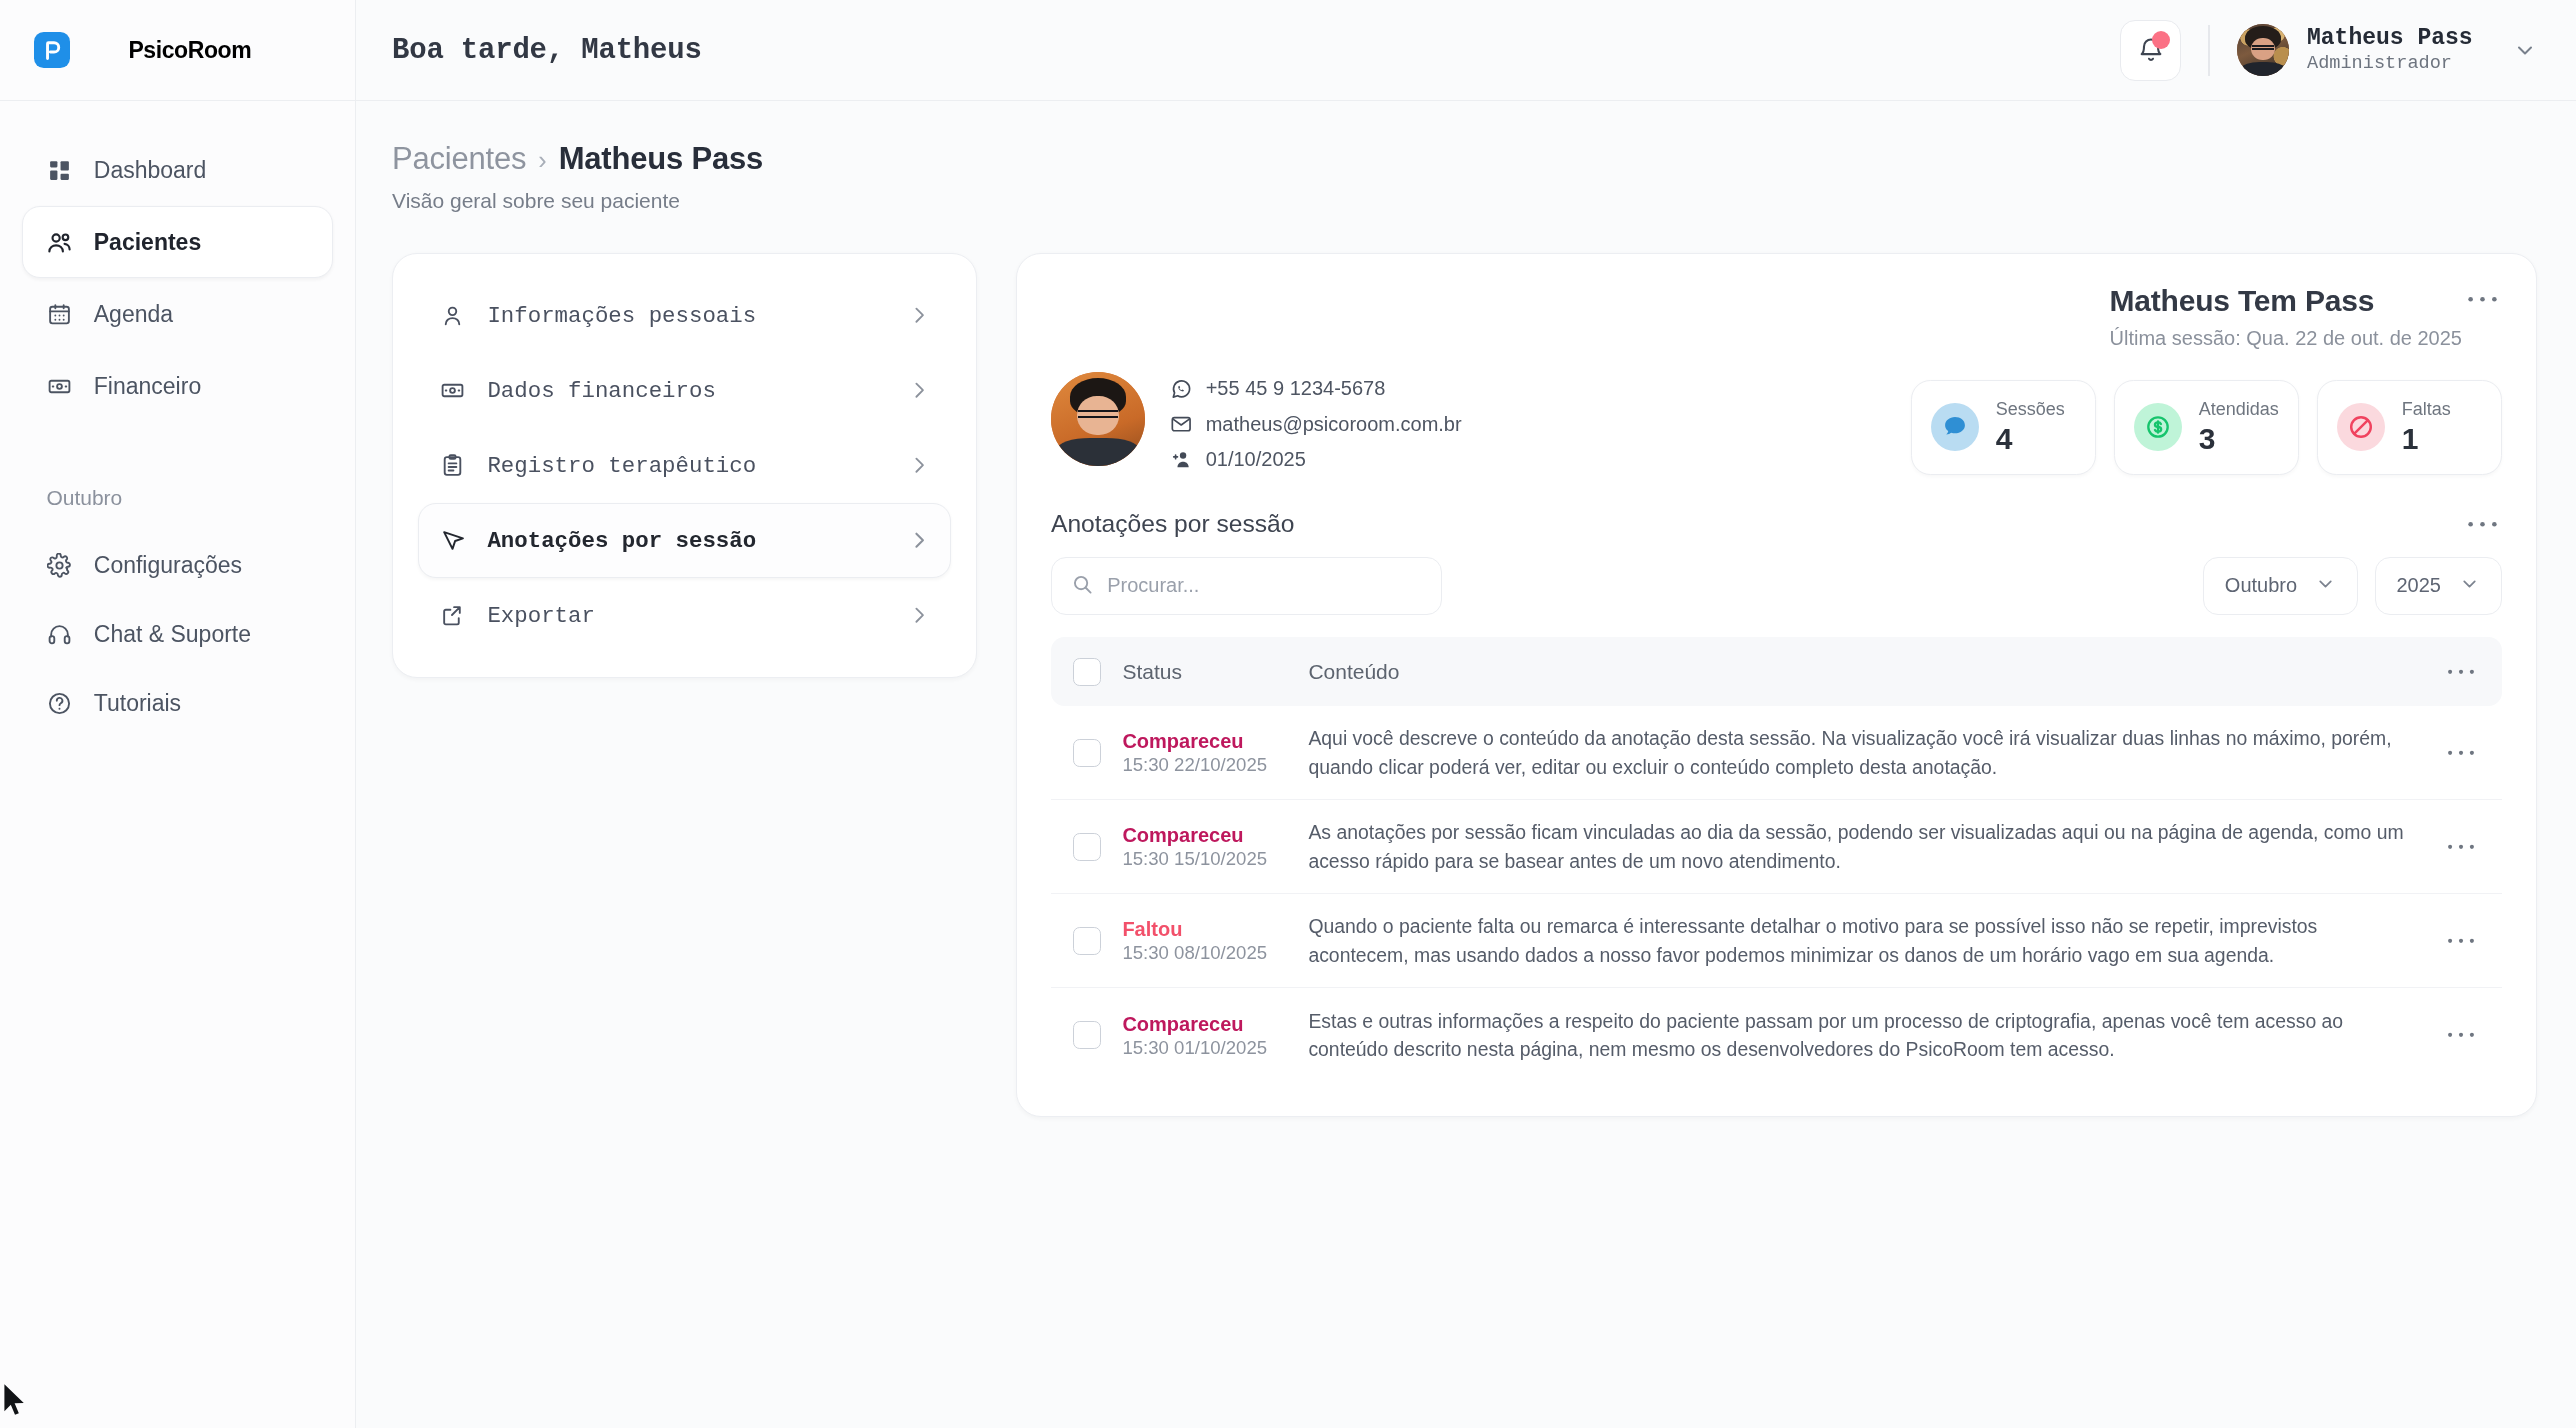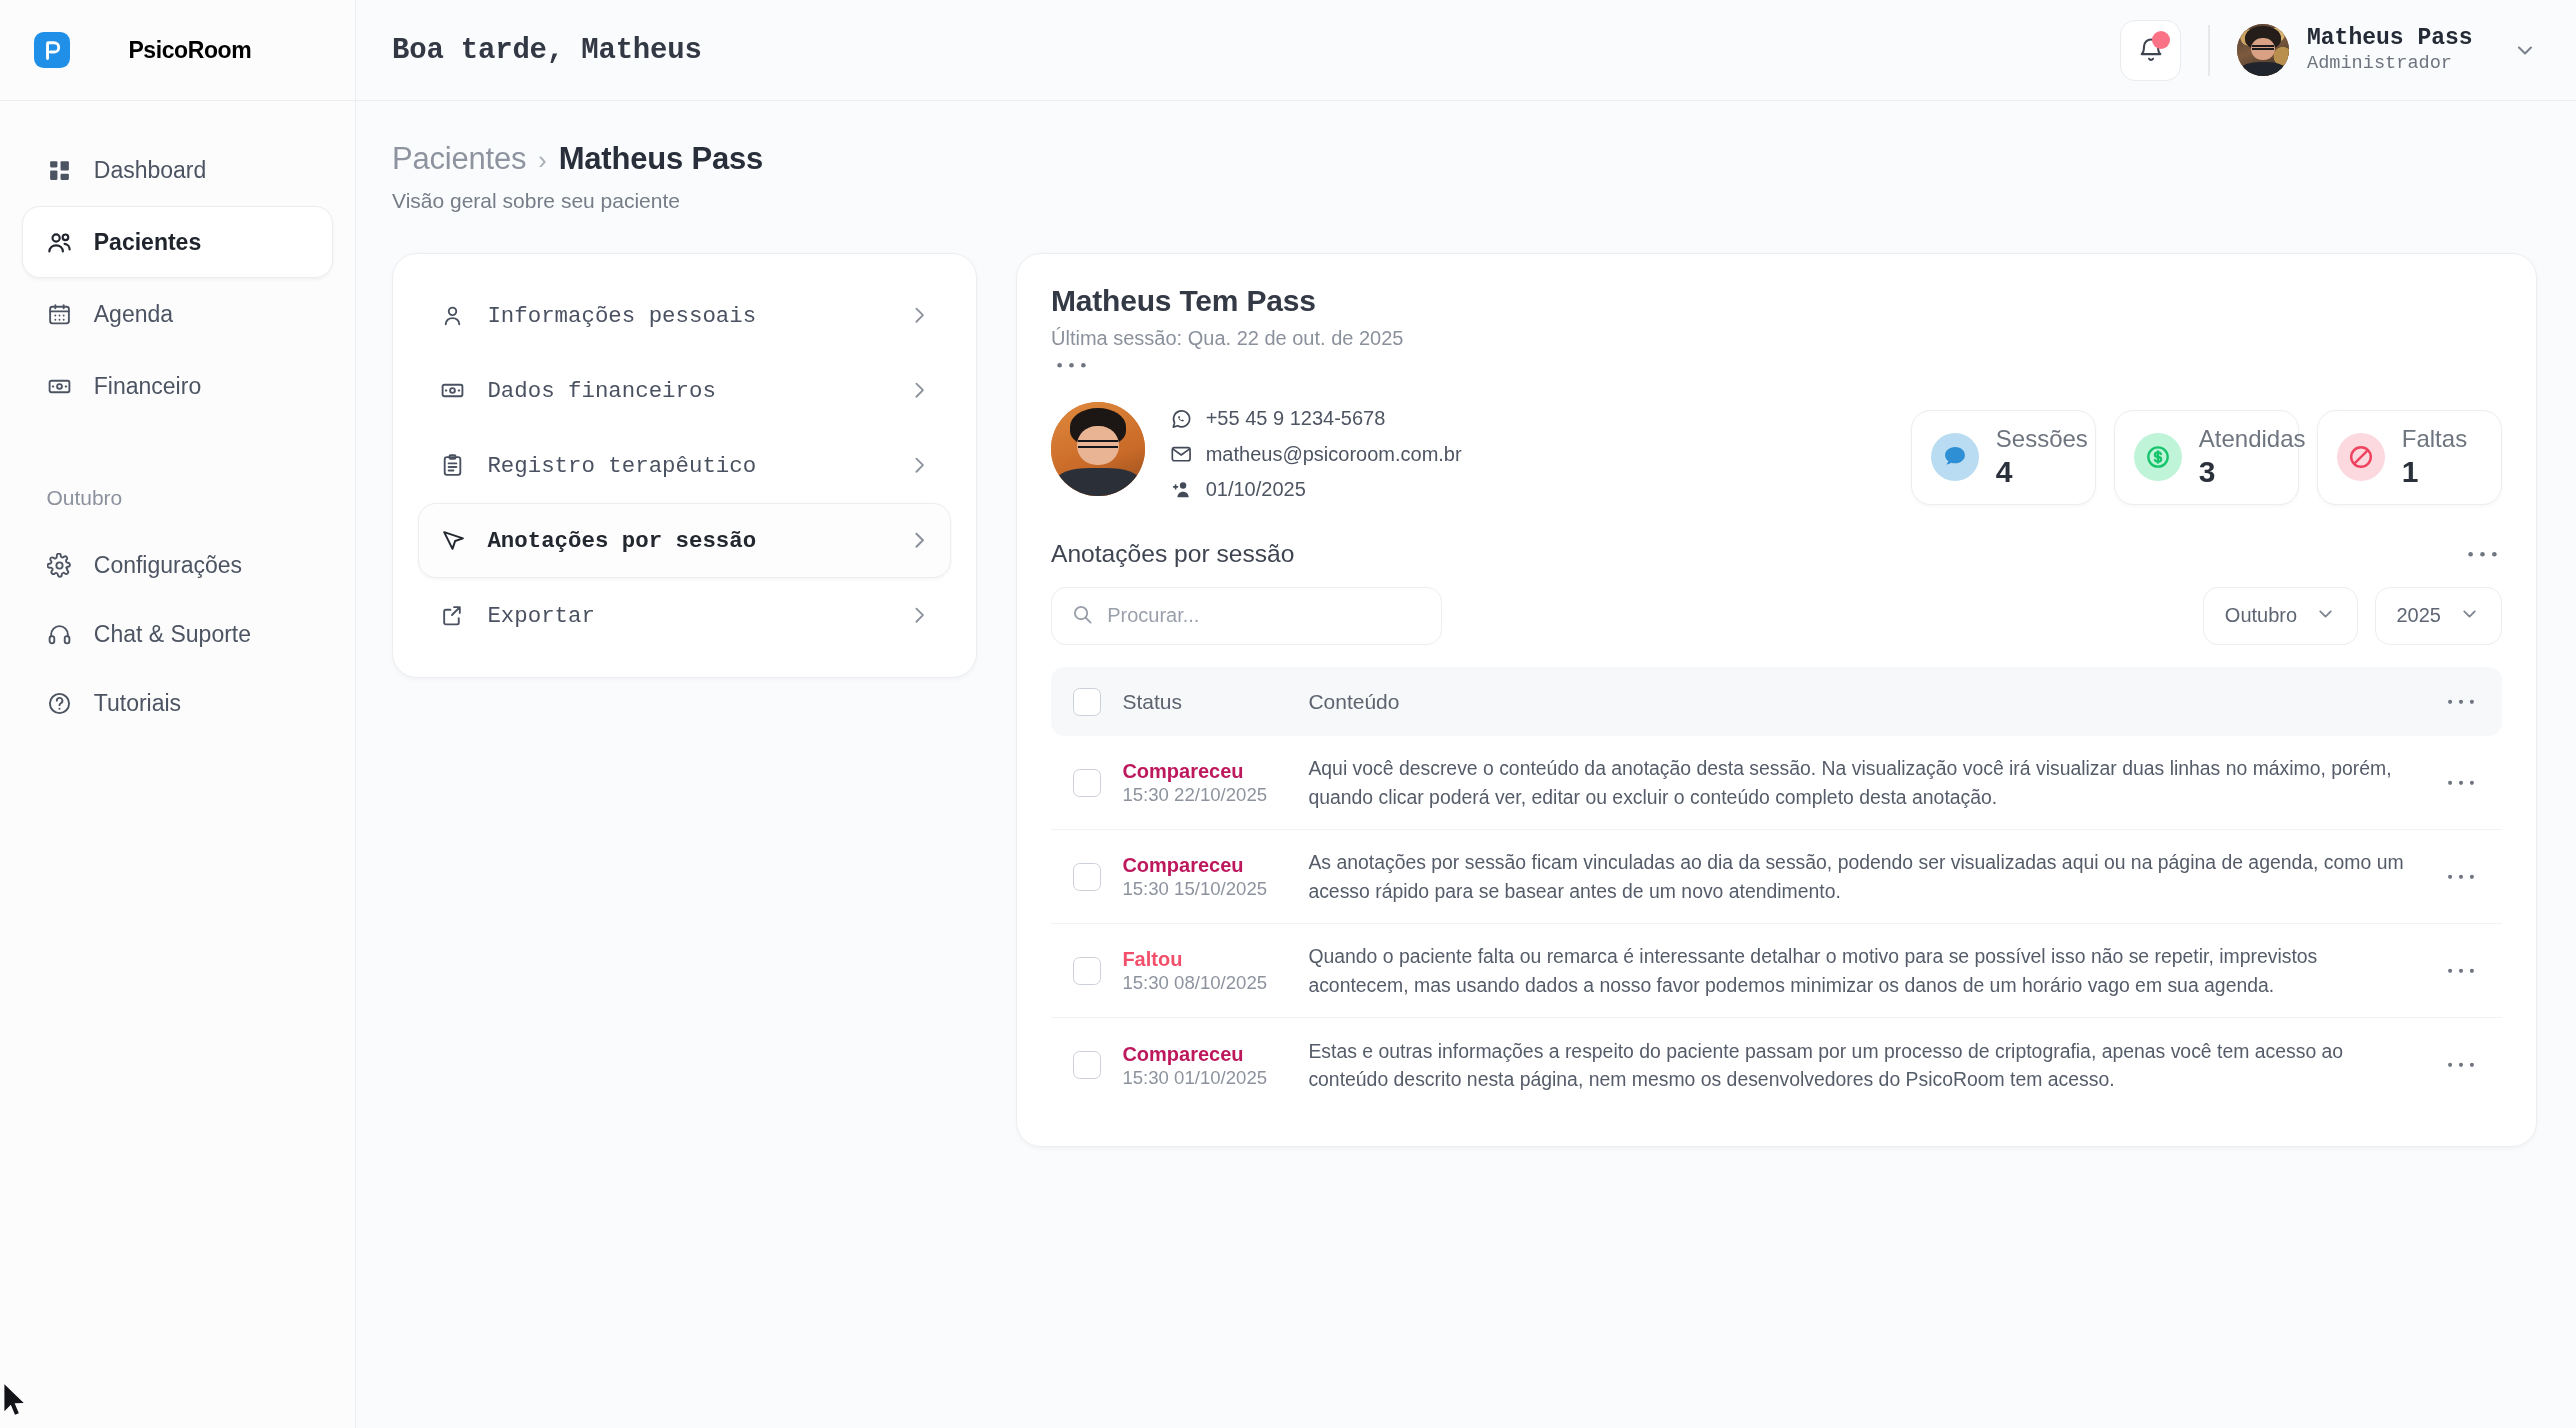--- a/index.html
+++ b/index.html
@@ -144,21 +144,21 @@
 
   
   .panel {
     flex: 1; min-width: 0;
     background: #ffffff;
     border: 1.5px solid #eceef2;
     border-radius: 25px;
     padding: 30px 34px 34px 34px;
     box-shadow: 0 1.5px 4.5px rgba(20,24,35,.035);
   }
-  .panel-head { display: flex; justify-content: flex-end; align-items: flex-start; flex-direction: column; }
+  .panel-head { display: flex; justify-content: flex-end; align-items: flex-start; }
   .patient-name { font-size: 30px; font-weight: 600; color: #333945; letter-spacing: -0.2px; }
   .last-session { font-size: 20px; color: #8b919c; margin-top: 9px; }
   .dots-btn {
     display: flex; align-items: center; justify-content: center;
     width: 40px; height: 30px; cursor: pointer; color: #6f7681;
     letter-spacing: 3px; font-size: 30px; line-height: 0.4; flex: none;
   }
 
   .patient-row { display: flex; align-items: flex-start; justify-content: space-between; margin-top: 22.4px; gap: 30px; }
   .patient-left { display: flex; align-items: flex-start; gap: 24px; }
@@ -179,21 +179,21 @@
   .stats { display: flex; gap: 18px; flex: none; padding-top: 7.5px; }
   .stat-card {
     width: 185px; height: 95px;
     border: 1.5px solid #ebedf1; border-radius: 19.4px;
     background: #fff;
     display: flex; align-items: center; gap: 16.4px;
     padding: 0 19.4px;
     box-shadow: 0 1.5px 3.7px rgba(20,24,35,.03);
   }
   .stat-ico { width: 48px; height: 48px; border-radius: 50%; flex: none; display: flex; align-items: center; justify-content: center; }
-  .stat-label { font-size: 24px; color: #6e757f; line-height: 1.2; }
+  .stat-label { font-size: 18px; color: #6e757f; line-height: 1.2; }
   .stat-value { font-size: 30px; font-weight: 600; color: #2b313b; line-height: 1.15; margin-top: 1.5px; }
 
   .section-head { display: flex; align-items: center; justify-content: space-between; margin-top: 34px; }
   .section-title { font-size: 24.6px; color: #3e4450; font-weight: 500; }
 
   .filters { display: flex; align-items: center; justify-content: space-between; margin-top: 18px; gap: 22.4px; }
   .search-box {
     width: 391px; height: 58px;
     border: 1.5px solid #ebedf1; border-radius: 15px;
     display: flex; align-items: center; gap: 13.4px; padding: 0 19.4px;

